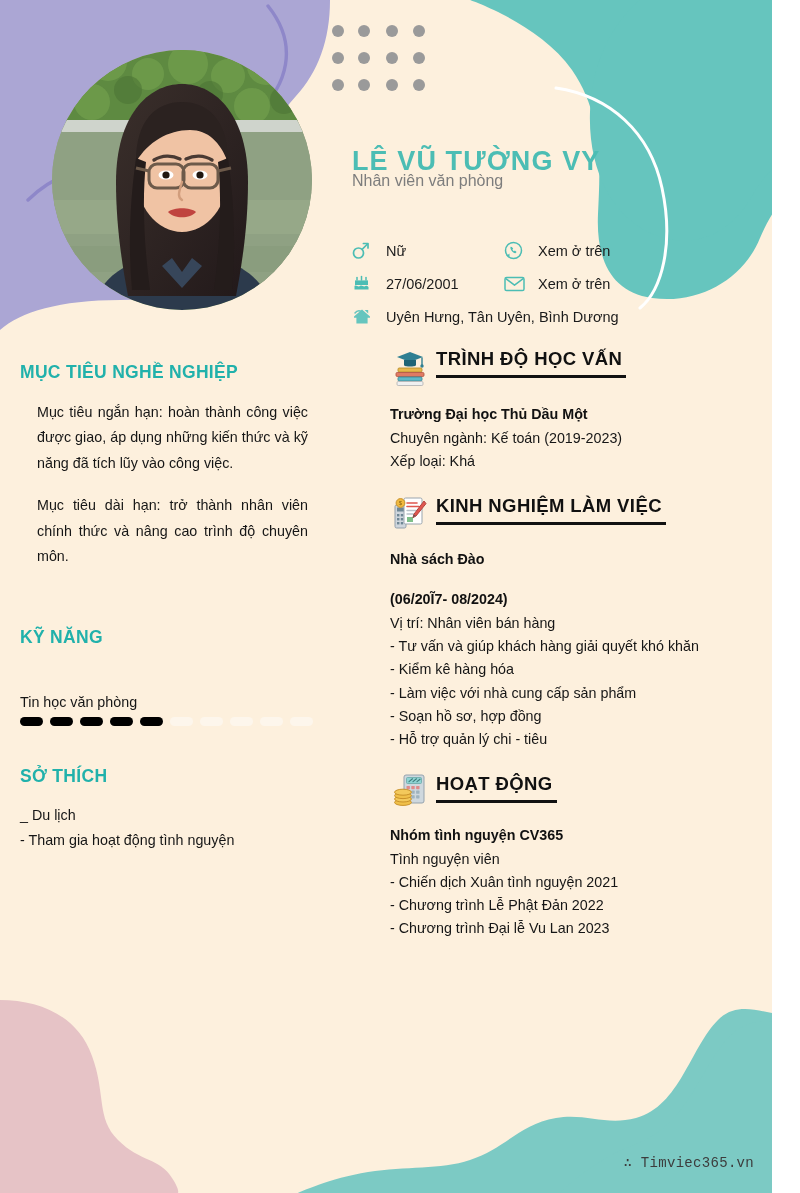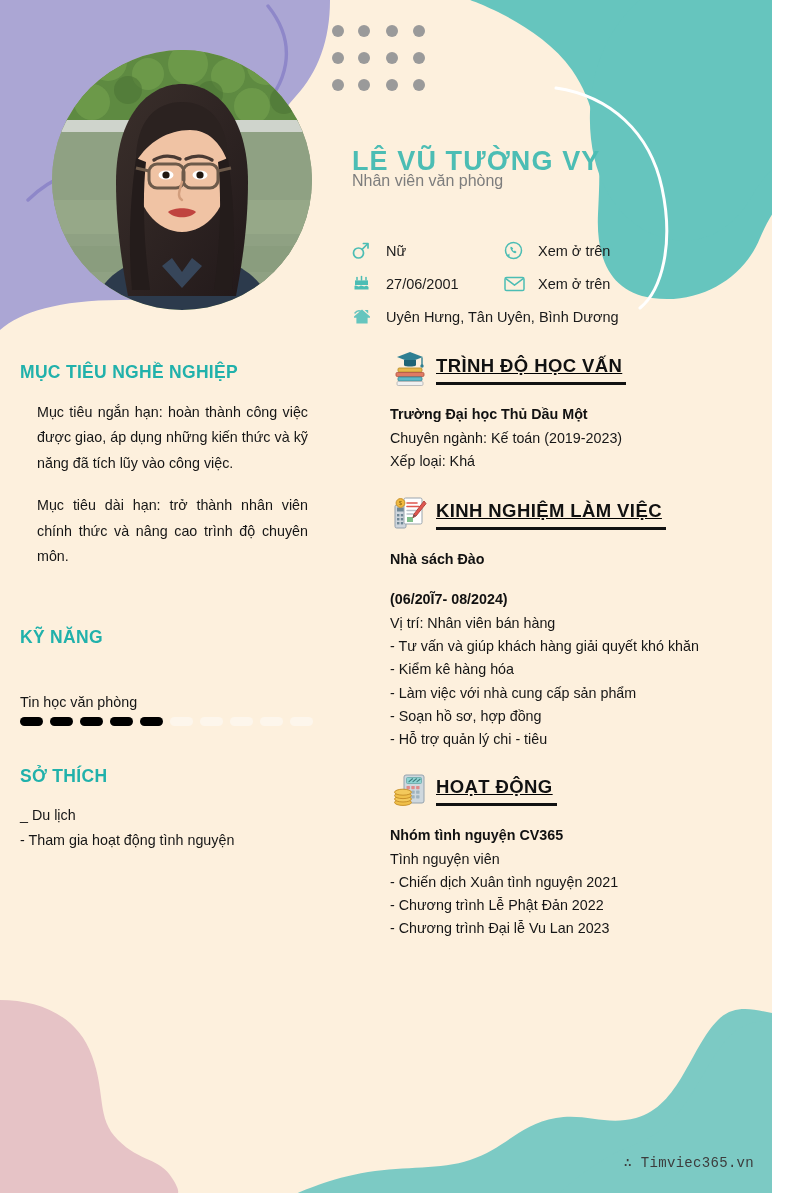--- a/index.html
+++ b/index.html
@@ -137,23 +137,22 @@
   
   .right-col {
     position: absolute;
     left: 388px;
     top: 348px;
     width: 390px;
   }
   .sec { margin-bottom: 22px; }
   .sec-head {
     display: flex;
-    align-items: flex-end;
+    align-items: flex-start;
     margin-bottom: 14px;
-    text-decoration: underline;
   }
   .sec-ico {
     width: 44px;
     flex: none;
     display: flex;
     align-items: flex-end;
     justify-content: center;
   }
   .sec-title-wrap { padding-bottom: 1px; }
   .sec-title {

